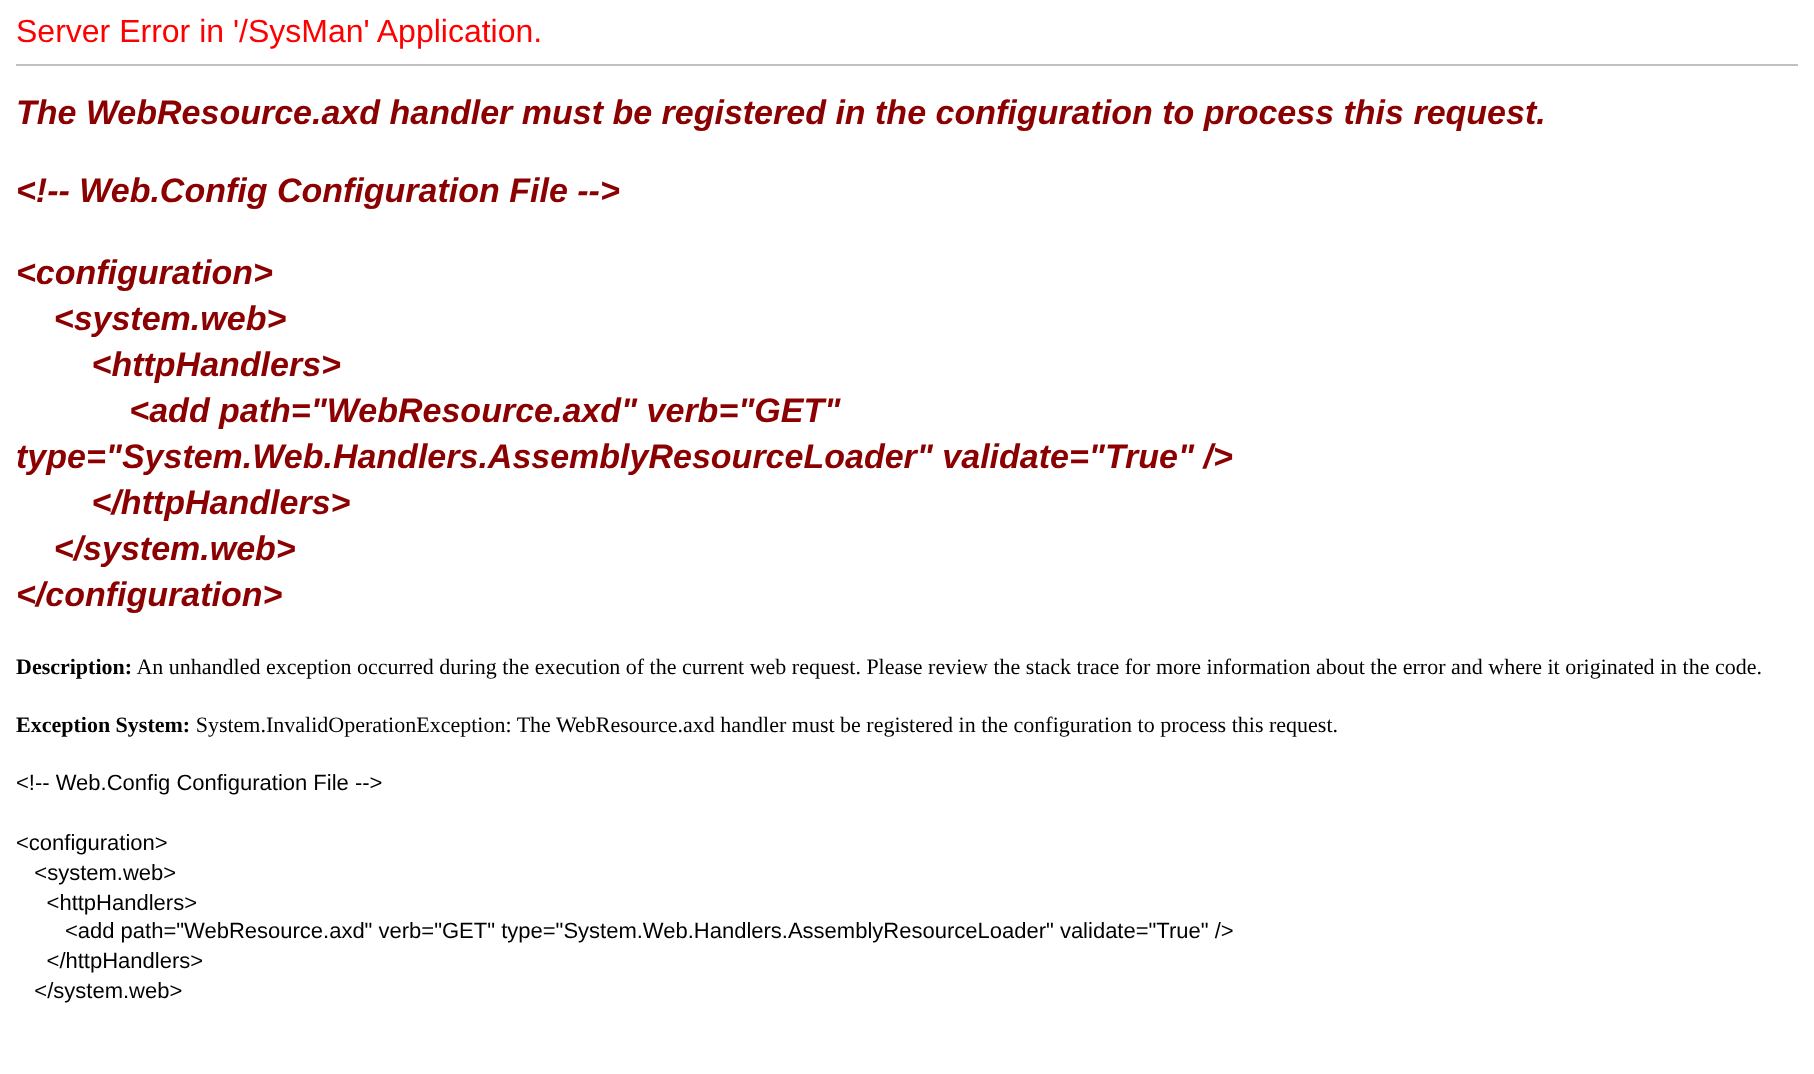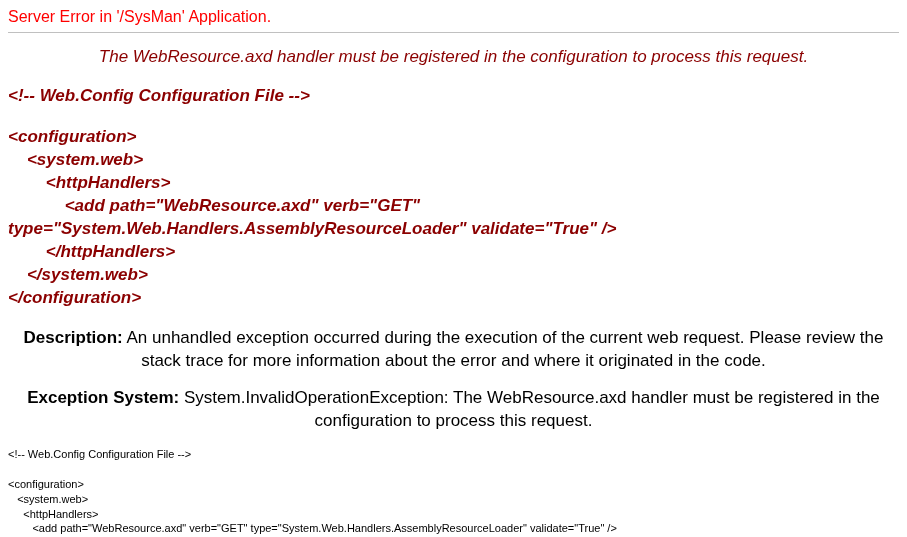--- a/index.html
+++ b/index.html
@@ -19,43 +19,41 @@
     margin: 0 0 6px 0;
   }
   hr.rule {
     border: none;
     border-top: 1px solid #c0c0c0;
     margin: 4px 0 14px 0;
   }
   .subhead {
     font-family: Verdana, Arial, sans-serif;
     font-style: italic;
-    font-weight: normal;
+    font-weight: bold;
     color: #8B0000;
     font-size: 17px;
     margin: 0 0 18px 0;
-    text-align: center;
   }
   .config-block {
     font-family: Verdana, Arial, sans-serif;
     font-style: italic;
     font-weight: bold;
     color: #8B0000;
     font-size: 17px;
     line-height: 1.35;
     white-space: pre;
     margin: 0 0 18px 0;
   }
   .desc {
-    font-family: Liberation Sans, sans-serif;
-    font-size: 17px;
+    font-family: Liberation Serif, serif;
+    font-size: 11px;
     color: #000;
     margin: 0 0 14px 0;
     line-height: 1.35;
-    text-align: center;
   }
   .desc .label {
     font-weight: bold;
   }
   .small-config {
     font-family: Arial, Verdana, sans-serif;
     font-size: 11px;
     color: #000;
     white-space: pre;
     line-height: 1.35;

